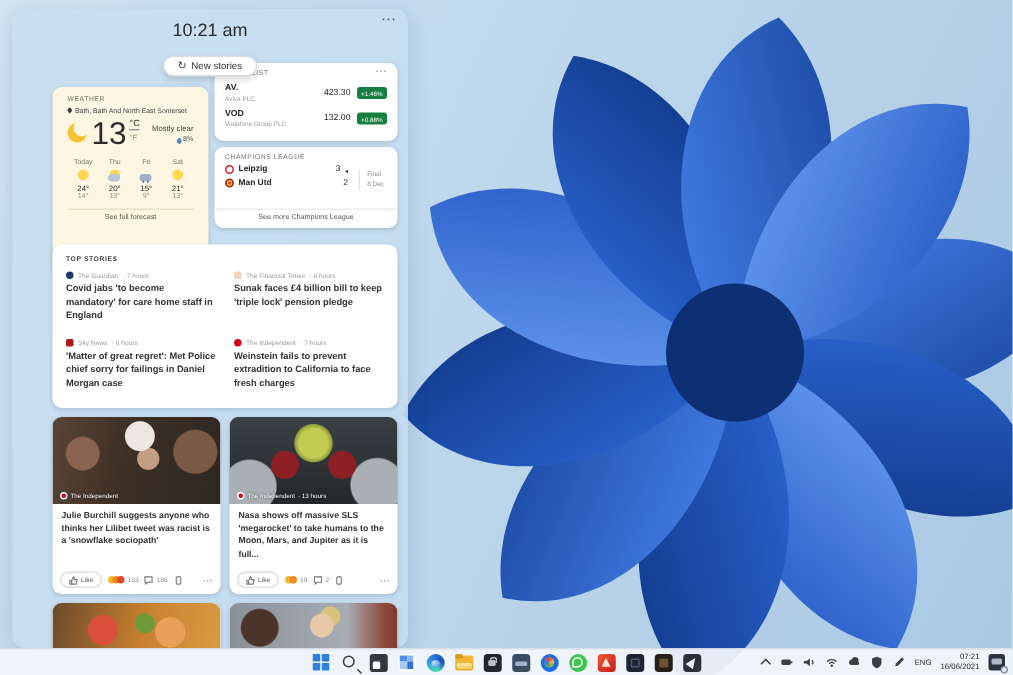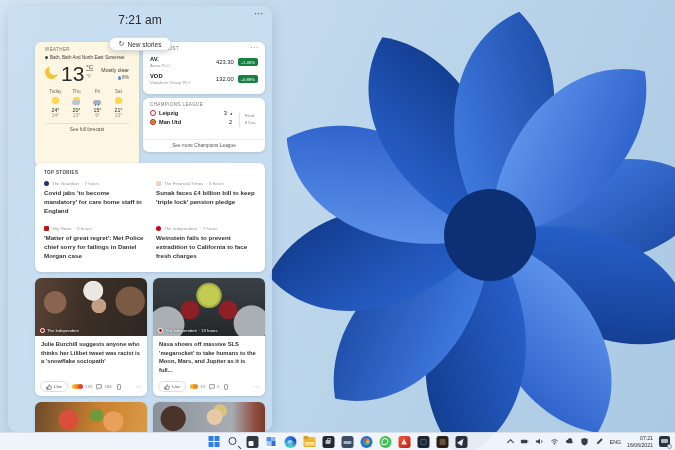--- a/index.html
+++ b/index.html
@@ -20,21 +20,21 @@
 
   .pill { position:absolute; top:31px; left:50%; transform:translateX(-50%);
           background:#fff; border:1px solid #d8dde2; border-radius:10px; height:14px;
           display:flex; align-items:center; gap:3px; padding:0 9px; font-size:6.5px; color:#333;
           box-shadow:0 2px 5px rgba(0,0,0,.15); z-index:5; white-space:nowrap; }
   .pill .ref { font-size:7px; color:#444; }
 
   .card { position:absolute; background:#fff; border-radius:6px; box-shadow:0 1px 3px rgba(40,60,90,.18); }
 
   
-  .w-card { left:27px; top:36px; width:104px; height:125px; background:#fcf6e2; padding:5px 10px; }
+  .w-card { left:27px; top:52px; width:104px; height:125px; background:#fcf6e2; padding:5px 10px; }
   .w-title { font-size:4.5px; letter-spacing:.4px; color:#77715d; }
   .w-loc { display:flex; align-items:center; gap:2px; margin-top:3px; font-size:4.6px; color:#3b3b3b; white-space:nowrap; }
   .pin { width:3px; height:3px; background:#3b3b3b; border-radius:50% 50% 50% 0; transform:rotate(-45deg); flex:none; }
   .w-main { display:flex; align-items:flex-start; margin-top:3px; }
   .moon { width:13px; height:13px; position:relative; margin-top:3px; }
   .moon::before { content:""; position:absolute; inset:0; border-radius:50%; background:#f4c431; }
   .moon::after { content:""; position:absolute; left:4px; top:-2px; width:11px; height:11px; border-radius:50%; background:#fcf6e2; }
   .w-temp { font-size:21px; color:#2b2b2b; line-height:1; margin-left:3px; font-weight:400; }
   .w-units { margin-left:2px; margin-top:1px; }
   .w-units .c { font-size:6px; color:#2b2b2b; border-bottom:1px solid #999; }
@@ -210,21 +210,21 @@
     <path d="M0,0 C70,-70 180,-78 225,-10 C180,55 70,62 0,0 Z" fill="url(#pg2)" transform="rotate(172)"></path>
     <path d="M0,0 C70,-70 180,-78 225,-10 C180,55 70,62 0,0 Z" fill="url(#pg3)" transform="rotate(208)"></path>
     <path d="M0,0 C70,-70 180,-78 225,-10 C180,55 70,62 0,0 Z" fill="url(#pg2)" transform="rotate(244)"></path>
     <path d="M0,0 C70,-70 180,-78 225,-10 C180,55 70,62 0,0 Z" fill="url(#pg1)" transform="rotate(280)"></path>
     <path d="M0,0 C70,-70 180,-78 225,-10 C180,55 70,62 0,0 Z" fill="url(#pg3)" transform="rotate(316)"></path>
     <circle r="46" fill="#0d2f74"></circle>
   </g>
 </svg>
 
 <div class="panel">
-  <div class="panel-time">7:21 am</div>
+  <div class="panel-time">10:21 am</div>
   <div class="panel-more">⋯</div>
 
   <div class="pill">
     <span class="ref">↻</span>
     <span>New stories</span>
   </div>
 
   <div class="card w-card">
     <div class="w-title">WEATHER</div>
     <div class="w-loc">

